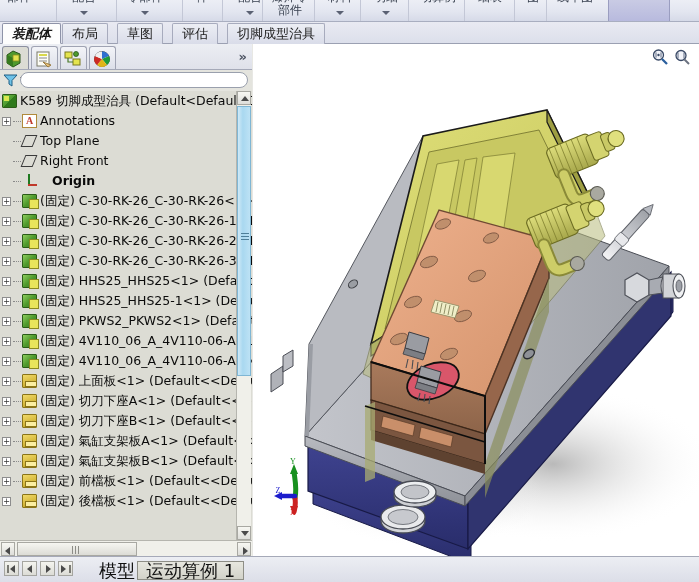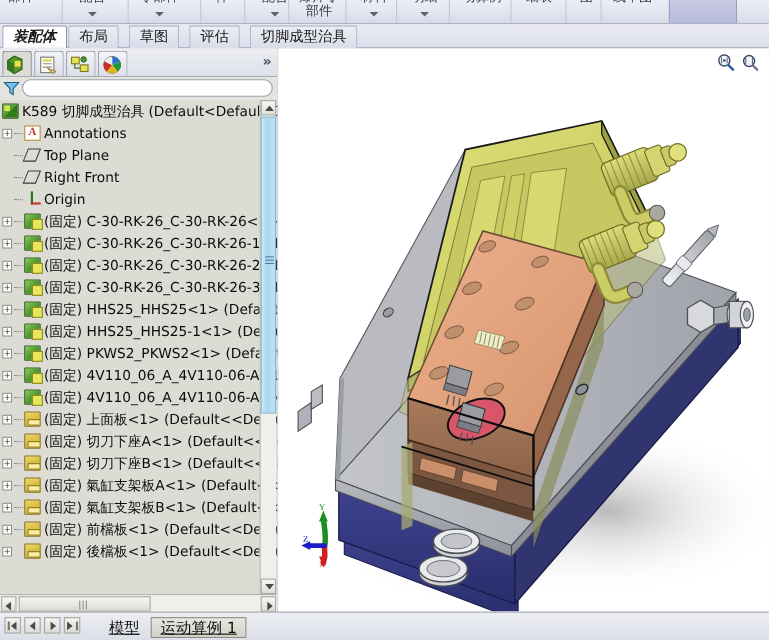--- a/index.html
+++ b/index.html
@@ -191,23 +191,22 @@
   }
   .navbtn {
     position:absolute; top:4px; width:15px; height:15px;
     background:linear-gradient(to bottom,#f4f4ef,#dcdcd6); border:1px solid #a5a5a0;
   }
   .navbtn .g { position:absolute; top:3px; width:0;height:0;
       border-top:4px solid transparent;border-bottom:4px solid transparent; }
   .navbtn .bar { position:absolute; top:3px; width:2px; height:8px; background:#7a7a74; }
   .btab {
     position:absolute; top:4px; height:19px; line-height:18px;
-    padding:0 8px; font-size:14px; white-space:nowrap; color:#111;
+    padding:0 8px; font-size:18px; white-space:nowrap; color:#111;
     border:1px solid transparent;
-    text-decoration:underline;
   }
   .btab.sel {
     background:linear-gradient(to bottom,#e7e7df,#d2d2c9);
     border:1px solid #8e8e86;
   }
 </style>
 </head>
 <body>
 
 <div id="app">
@@ -326,21 +325,21 @@
             <span class="tlabel" style="left: 40px;">Top Plane</span>
           </div>
           <div class="trow">
             <i class="dash" style="left: 13px; width: 8px;"></i>
             <span class="ico ico-plane" style="left: 22px;"></span>
             <span class="tlabel" style="left: 40px;">Right Front</span>
           </div>
           <div class="trow">
             <i class="dash" style="left: 13px; width: 8px;"></i>
             <span class="ico ico-origin" style="left: 22px;"></span>
-            <span class="tlabel" style="left: 40px;">Origin</span>
+            <span class="tlabel" style="left: 52px; font-weight: bold;">Origin</span>
           </div>
           <div class="trow">
             <i class="plus">+</i>
             <i class="dash" style="left: 13px; width: 8px;"></i>
             <span class="ico ico-part" style="left: 22px;"></span>
             <span class="tlabel" style="left: 40px;">(固定) C-30-RK-26_C-30-RK-26&lt;1&gt;  (D</span>
           </div>
           <div class="trow">
             <i class="plus">+</i>
             <i class="dash" style="left: 13px; width: 8px;"></i>

